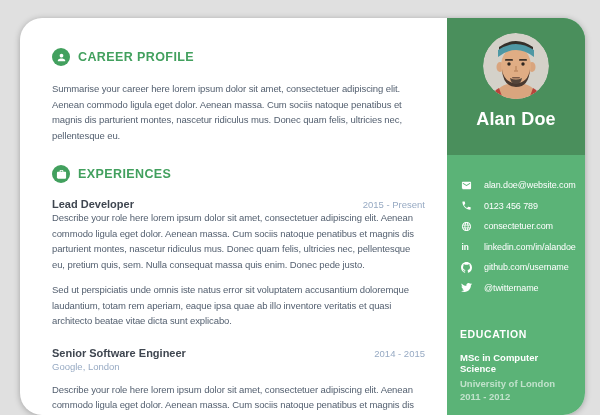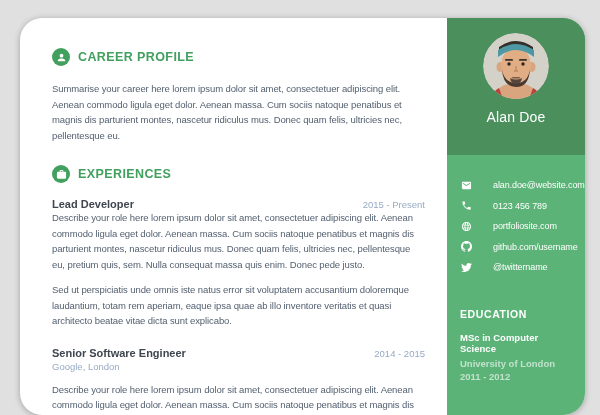--- a/index.html
+++ b/index.html
@@ -57,25 +57,25 @@
   .profile {
     background:#4a8f5c;
     height:137px;
     text-align:center;
     padding-top:15px;
   }
   .avatar {
     width:66px; height:66px; border-radius:50%;
     overflow:hidden; margin:0 auto; display:block;
   }
-  .profile-name { font-size:14px; font-weight:400; color:#fff; margin-top:10px; letter-spacing:.2px; }
+  .profile-name { font-size:18px; font-weight:700; color:#fff; margin-top:10px; letter-spacing:.2px; }
   .profile-role { font-size:10.5px; color:rgba(255,255,255,.72); margin-top:4px; font-weight:400; }
   .contact { list-style:none; padding:20px 6px 0 13px; }
   .contact li {
-    display:flex; align-items:center; gap:21px;
+    display:flex; align-items:center; gap:12px;
     height:20.5px; cursor:pointer;
   }
   .contact .c-icon { width:12px; flex:0 0 12px; display:flex; align-items:center; justify-content:center; }
   .contact .c-icon svg { width:11px; height:11px; fill:#fff; }
   .contact .c-label { font-size:9px; color:#ffffff; letter-spacing:-.1px; white-space:nowrap; }
   .education { padding:30px 10px 0 13px; }
   .edu-heading { font-size:10.5px; font-weight:700; color:#fff; letter-spacing:.6px; margin-bottom:12px; }
   .edu-item { margin-bottom:13px; }
   .edu-degree { font-size:9.5px; font-weight:700; color:#fff; margin-bottom:3px; }
   .edu-school, .edu-years { font-size:9.5px; color:rgba(255,255,255,.62); line-height:13px; font-weight:700; }
@@ -188,21 +188,29 @@
             </svg>
         </span>
         <span class="c-label">0123 456 789</span>
       </li>
       <li>
         <span class="c-icon">
           <svg viewBox="0 0 24 24">
               <path d="M11.99 2C6.47 2 2 6.48 2 12s4.47 10 9.99 10C17.52 22 22 17.52 22 12S17.52 2 11.99 2zm6.93 6h-2.95c-.32-1.25-.78-2.45-1.38-3.56 1.84.63 3.37 1.91 4.33 3.56zM12 4.04c.83 1.2 1.48 2.53 1.91 3.96h-3.82c.43-1.43 1.08-2.76 1.91-3.96zM4.26 14C4.1 13.36 4 12.69 4 12s.1-1.36.26-2h3.38c-.08.66-.14 1.32-.14 2 0 .68.06 1.34.14 2H4.26zm.82 2h2.95c.32 1.25.78 2.45 1.38 3.56-1.84-.63-3.37-1.9-4.33-3.56zm2.95-8H5.08c.96-1.66 2.49-2.93 4.33-3.56C8.81 5.55 8.35 6.75 8.03 8zM12 19.96c-.83-1.2-1.48-2.53-1.91-3.96h3.82c-.43 1.43-1.08 2.76-1.91 3.96zM14.34 14H9.66c-.09-.66-.16-1.32-.16-2 0-.68.07-1.35.16-2h4.68c.09.65.16 1.32.16 2 0 .68-.07 1.34-.16 2zm.25 5.56c.6-1.11 1.06-2.31 1.38-3.56h2.95c-.96 1.65-2.49 2.93-4.33 3.56zM16.36 14c.08-.66.14-1.32.14-2 0-.68-.06-1.34-.14-2h3.38c.16.64.26 1.31.26 2s-.1 1.36-.26 2h-3.38z"></path>
             </svg>
         </span>
-        <span class="c-label">portfoliosite.com</span>
+        <span class="c-label">consectetuer.com</span>
+      </li>
+      <li>
+        <span class="c-icon">
+          <svg viewBox="0 0 24 24">
+              <text x="1" y="19" font-size="18" font-weight="bold" fill="#fff" font-family="Liberation Sans, sans-serif">in</text>
+            </svg>
+        </span>
+        <span class="c-label">linkedin.com/in/alandoe</span>
       </li>
       <li>
         <span class="c-icon">
           <svg viewBox="0 0 16 16">
               <path d="M8 0C3.58 0 0 3.58 0 8c0 3.54 2.29 6.53 5.47 7.59.4.07.55-.17.55-.38 0-.19-.01-.82-.01-1.49-2.01.37-2.53-.49-2.69-.94-.09-.23-.48-.94-.82-1.13-.28-.15-.68-.52-.01-.53.63-.01 1.08.58 1.23.82.72 1.21 1.87.87 2.33.66.07-.52.28-.87.51-1.07-1.78-.2-3.64-.89-3.64-3.95 0-.87.31-1.59.82-2.15-.08-.2-.36-1.02.08-2.12 0 0 .67-.21 2.2.82.64-.18 1.32-.27 2-.27s1.36.09 2 .27c1.53-1.04 2.2-.82 2.2-.82.44 1.1.16 1.92.08 2.12.51.56.82 1.27.82 2.15 0 3.07-1.87 3.75-3.65 3.95.29.25.54.73.54 1.48 0 1.07-.01 1.93-.01 2.2 0 .21.15.46.55.38A8.01 8.01 0 0 0 16 8c0-4.42-3.58-8-8-8z"></path>
             </svg>
         </span>
         <span class="c-label">github.com/username</span>
       </li>
       <li>

